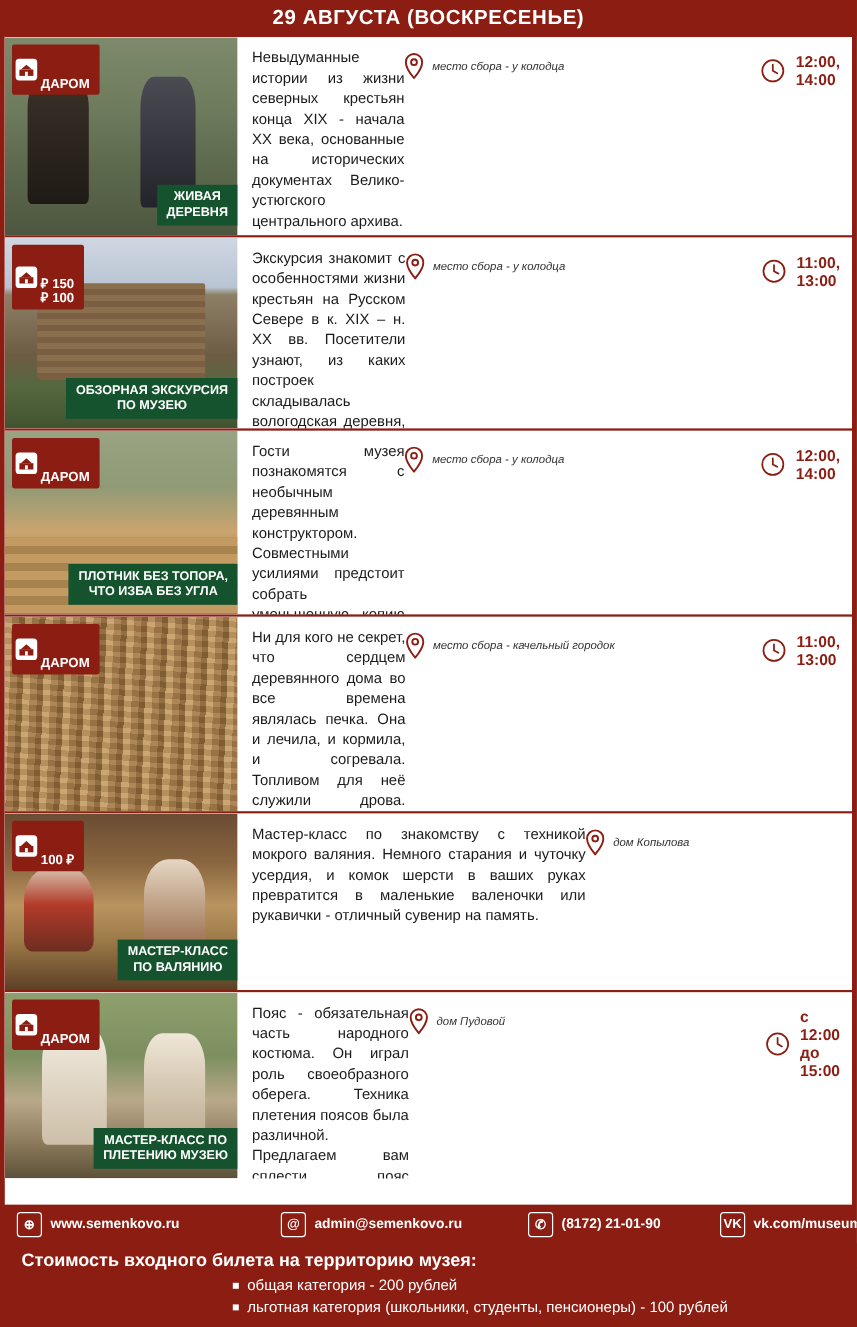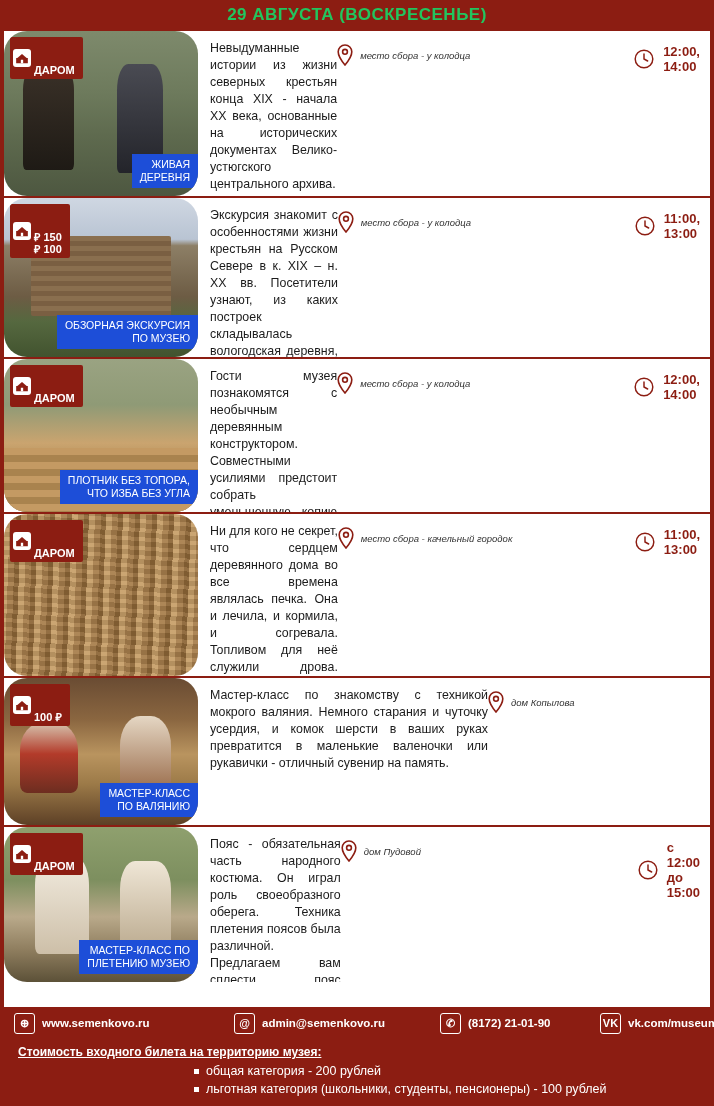--- a/index.html
+++ b/index.html
@@ -19,21 +19,21 @@
     height: 1106px;
     background: #8c1d12;
     box-sizing: border-box;
     display: flex;
     flex-direction: column;
   }
   
   .header {
     height: 30px;
     background: #8c1d12;
-    color: #22c55e;
+    color: #ffffff;
     display: flex;
     align-items: center;
     justify-content: center;
     font-size: 17px;
     font-weight: bold;
     letter-spacing: 0.5px;
     flex: 0 0 auto;
   }
   
   .events {
@@ -52,21 +52,20 @@
     position: relative;
     overflow: hidden;
   }
   .event:last-child { border-bottom: none; }
 
   .ev-photo {
     position: relative;
     width: 194px;
     flex: 0 0 194px;
     overflow: hidden;
-    border-radius: 23px;
   }
   .ev-photo .bg {
     position: absolute;
     inset: 0;
   }
   
   .ph1 .bg {
     background:
       linear-gradient(180deg, #7e8a6c 0%, #6d7a5c 38%, #5f6b4f 62%, #4d5740 100%);
   }
@@ -190,27 +189,27 @@
     align-items: center;
     justify-content: center;
   }
   .stamp svg { display: block; }
 
   
   .ev-title {
     position: absolute;
     right: 0;
     bottom: 8px;
-    background: #1d4ed8;
+    background: #14532d;
     color: #ffffff;
     font-size: 10.5px;
-    font-weight: normal;
+    font-weight: bold;
     line-height: 13px;
     padding: 4px 8px;
-    text-align: right;
+    text-align: center;
     z-index: 3;
     white-space: pre-line;
     max-width: 92%;
     box-sizing: border-box;
   }
 
   
   .ev-body {
     flex: 1 1 auto;
     display: flex;
@@ -296,23 +295,22 @@
 
   
   .prices {
     flex: 0 0 auto;
     background: #8c1d12;
     color: #ffffff;
     padding: 6px 0 8px 18px;
   }
   .prices h3 {
     margin: 0 4px 3px 0;
-    font-size: 12px;
+    font-size: 15px;
     font-weight: bold;
-    text-decoration: underline;
   }
   .prices ul {
     margin: 0;
     padding-left: 176px;
     list-style: none;
   }
   .prices li {
     font-size: 12.5px;
     font-weight: normal;
     line-height: 18px;

